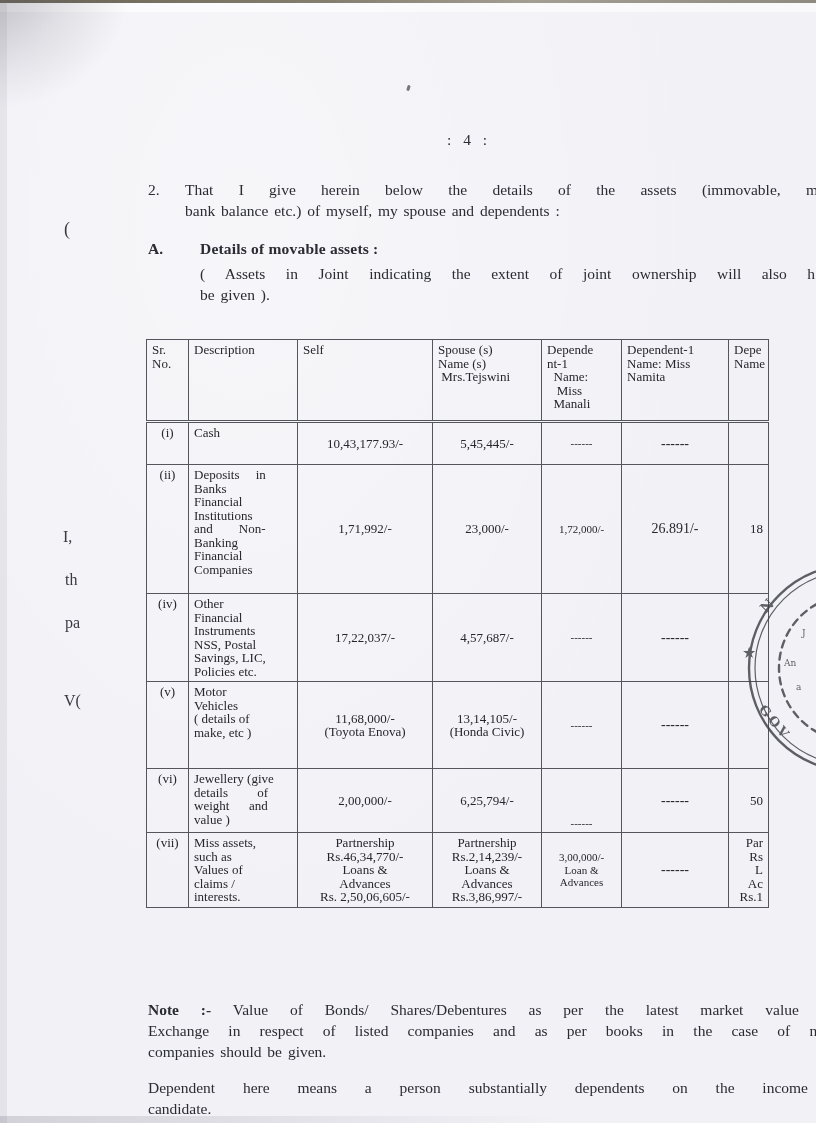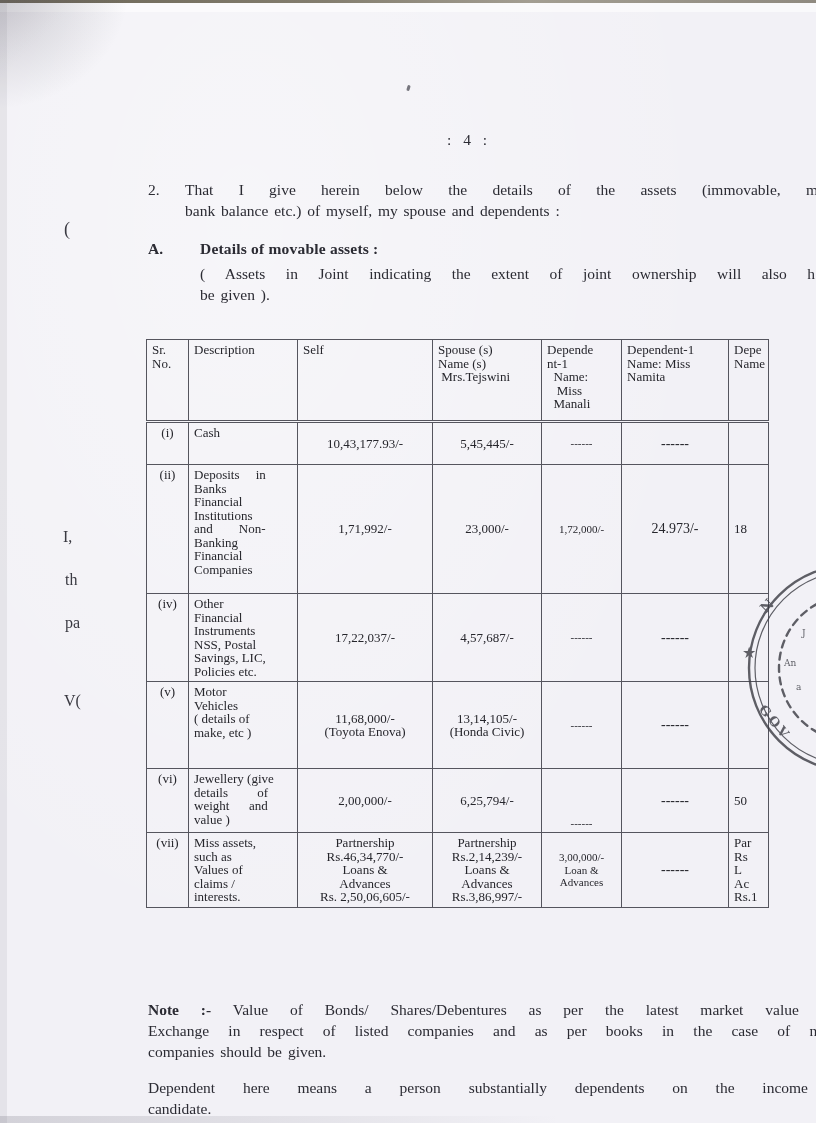--- a/index.html
+++ b/index.html
@@ -60,21 +60,21 @@
   }
   table.assets th{vertical-align:top;text-align:left;border-bottom:3px double #55555e;white-space:pre-wrap;}
   th.c0{padding-left:6px;font-family:Liberation Serif, serif;}
   th.c2{text-align:center;}
   th.c6, td.c6{border-right:0;}
   td.c0{text-align:center;vertical-align:top;padding-top:5px;}
   td.c1{text-align:left;vertical-align:top;white-space:pre-wrap;padding-left:11px;}
   td.c2,td.c3,td.c4,td.c5{text-align:center;vertical-align:middle;white-space:pre-wrap;}
   td.c4{font-size:11px;line-height:12.5px;}
   td.c5{font-size:14px;}
-  td.c6{vertical-align:middle;white-space:pre-wrap;padding-right:7px;}
+  td.c6{text-align:right;vertical-align:middle;white-space:pre-wrap;padding-right:7px;}
   th.c6{text-align:left;padding-left:8px;}
   td.low{vertical-align:bottom;padding-bottom:12px;}
   thead tr{height:82px;}
   tbody tr:nth-child(1){height:43px;}
   tbody tr:nth-child(2){height:129px;margin-top:38px;}
   tbody tr:nth-child(3){height:66px;}
   tbody tr:nth-child(4){height:87px;padding-left:48px;}
   tbody tr:nth-child(5){height:64px;}
   tbody tr:nth-child(6){height:74px;}
   tbody tr:nth-child(7){height:88px;padding-left:44px;}
@@ -165,21 +165,21 @@
 Banks
 Financial
 Institutions
 and        Non-
 Banking
 Financial
 Companies</td>
         <td class="c2">1,71,992/-</td>
         <td class="c3">23,000/-</td>
         <td class="c4">1,72,000/-</td>
-        <td class="c5">24.973/-</td>
+        <td class="c5">26.891/-</td>
         <td class="c6">18</td>
       </tr>
       <tr>
         <td class="c0">(iv)</td>
         <td class="c1">Other
 Financial
 Instruments
 NSS, Postal
 Savings, LIC,
 Policies etc.</td>

